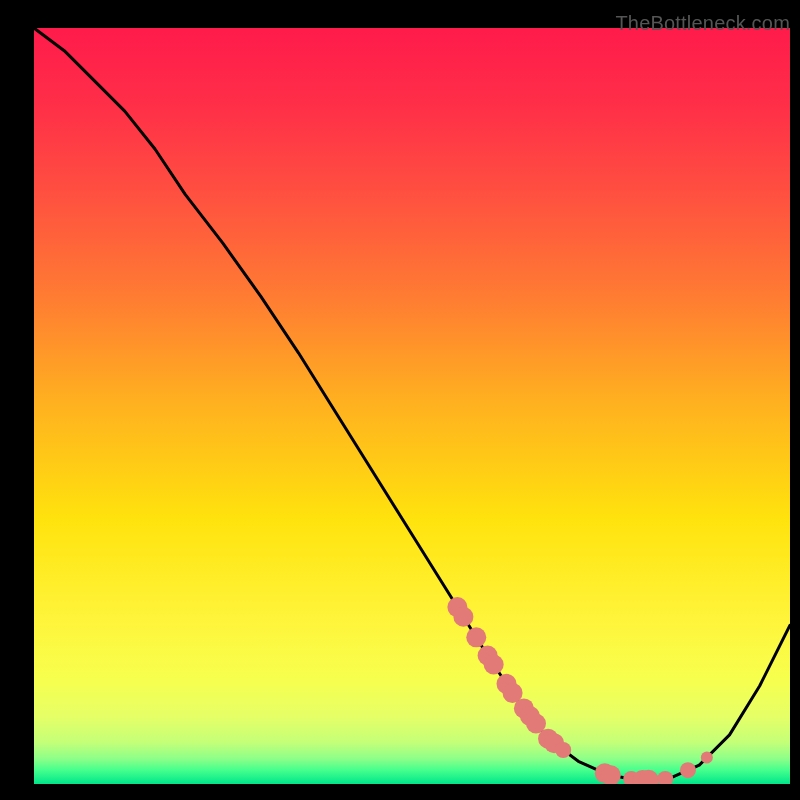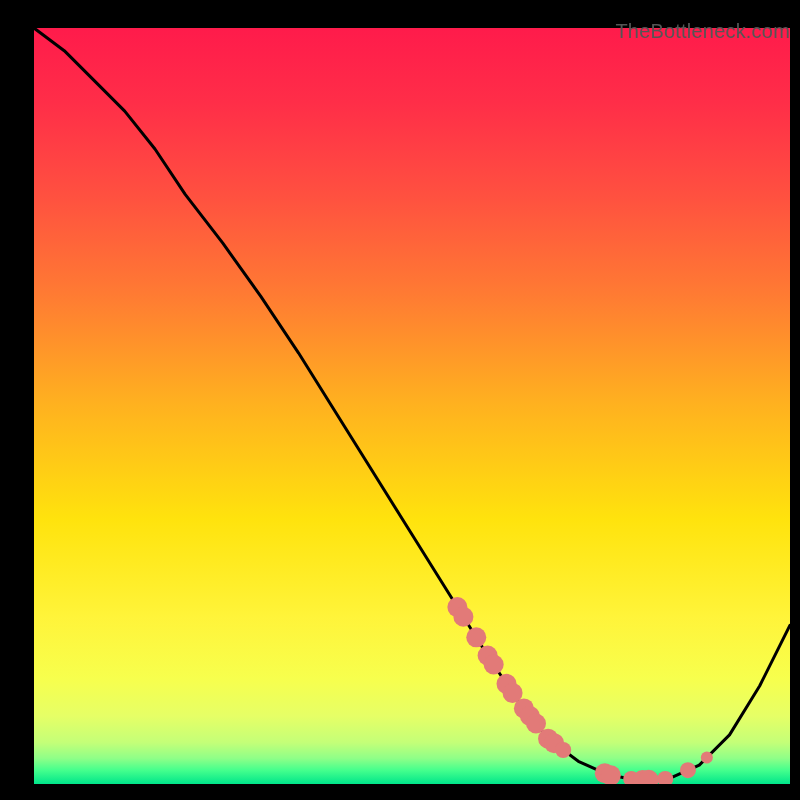--- a/index.html
+++ b/index.html
@@ -1,20 +1,20 @@
 <!DOCTYPE html>
 <html><head>
 <meta charset="utf-8">
 <style>
   * { margin: 0; padding: 0; box-sizing: border-box; }
   html, body { width: 800px; height: 800px; background: #000; overflow: hidden; }
   .wrapper { position: relative; width: 800px; height: 800px; background: #000; }
   .attribution {
     position: absolute;
-    top: 20px;
+    top: 12px;
     right: 10px;
     color: #555;
     font-family: Arial, Helvetica, sans-serif;
     font-size: 20px;
     font-weight: 500;
     z-index: 2;
     letter-spacing: 0.2px;
   }
   .plot {
     position: absolute;

